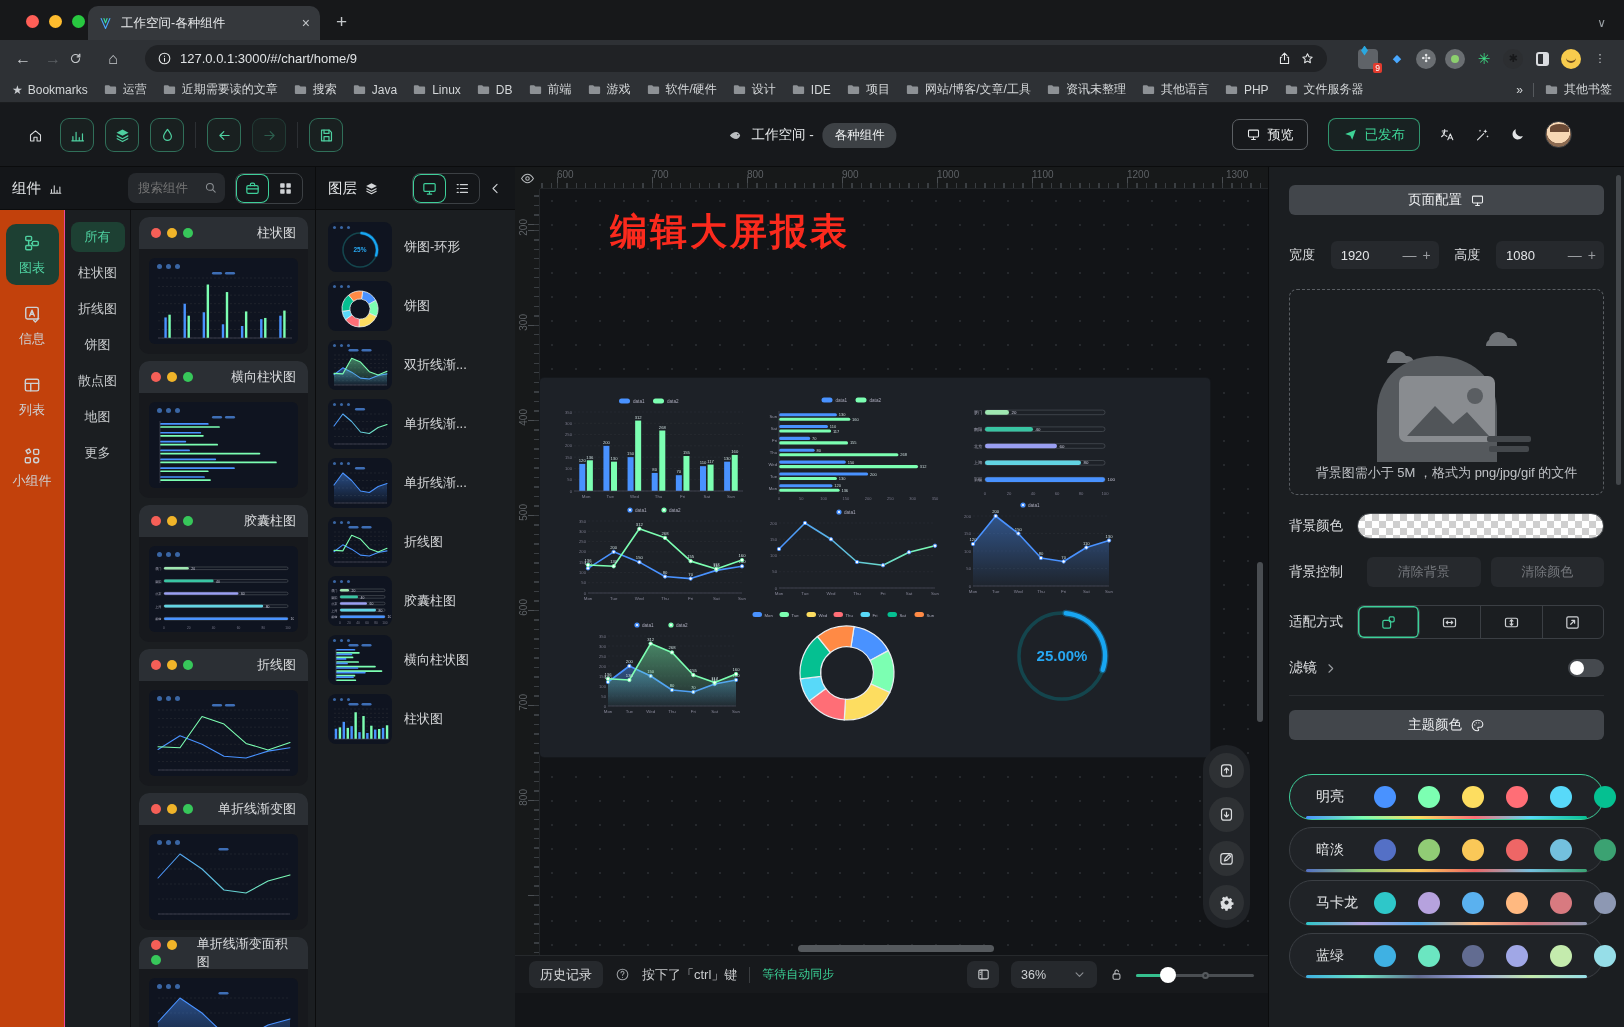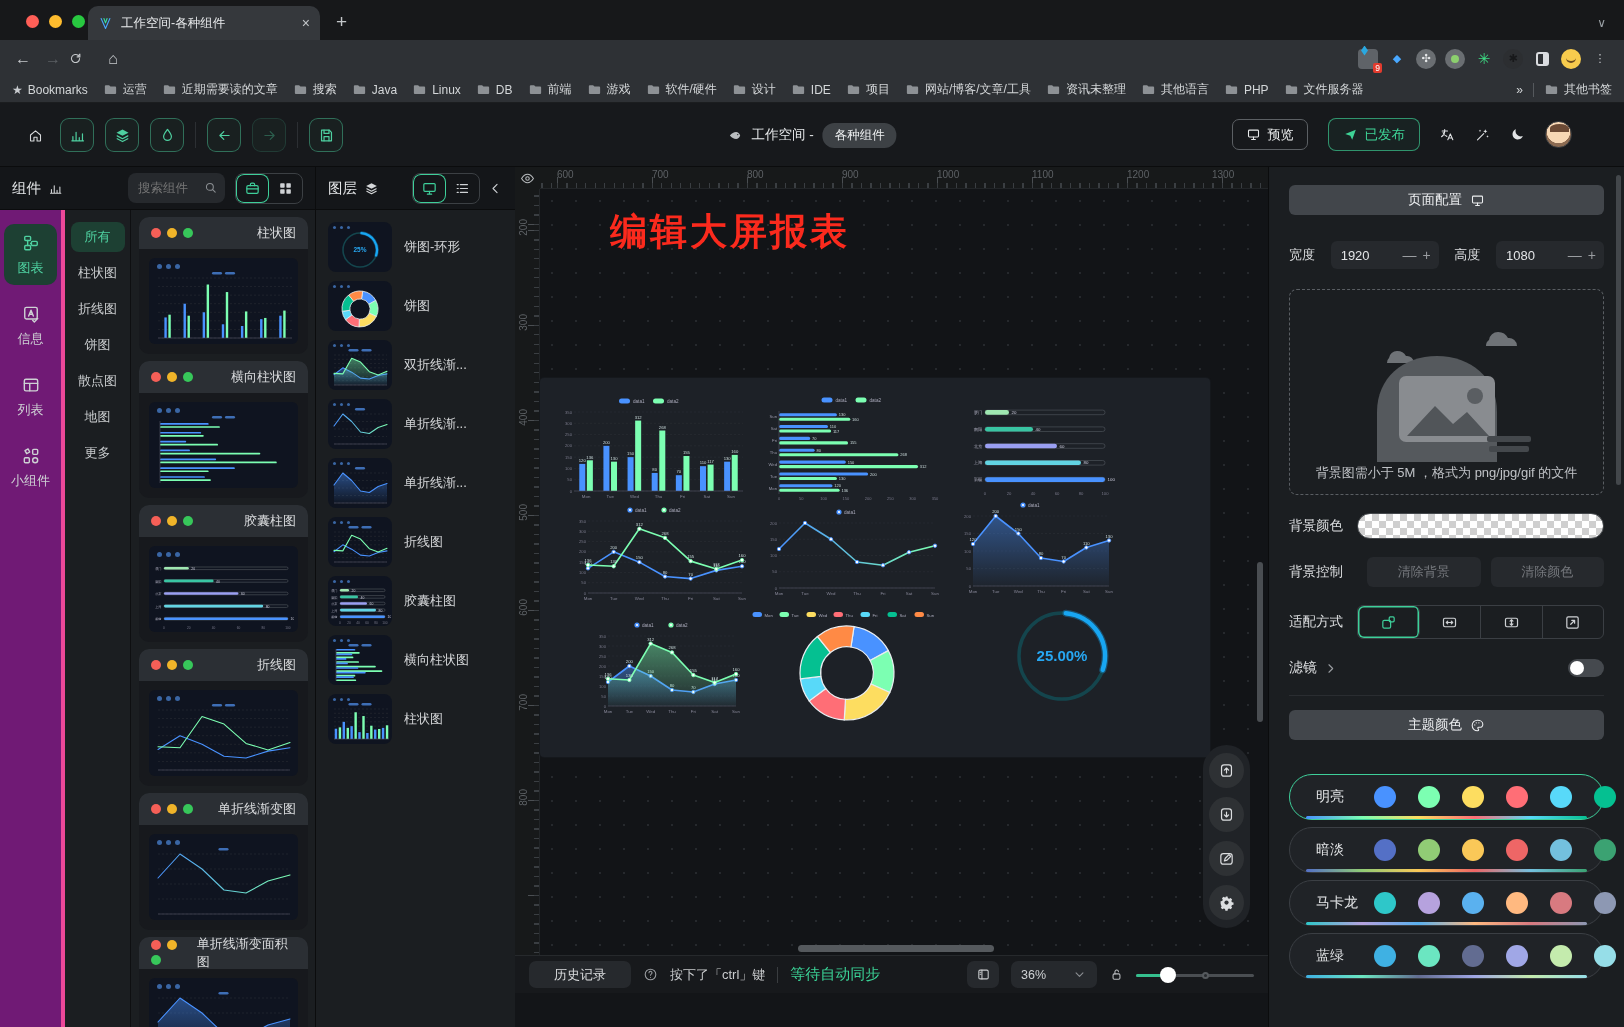--- a/index.html
+++ b/index.html
@@ -59,21 +59,21 @@
   
   .phead{height:43px;background:#141619;border-bottom:1px solid #0b0c0d;display:flex;align-items:center}
   .ptitle{font-size:14.5px;color:#e4e6e8;display:flex;align-items:center;gap:7px}
   .toggle-group{display:flex;border:1px solid #3c4044;border-radius:8px;overflow:hidden}
   .tg-cell{width:33px;height:29px;display:flex;align-items:center;justify-content:center;color:#cfd2d5}
   .tg-cell.on{box-shadow:inset 0 0 0 1px #3ecf9a;border-radius:8px;color:#3ecf9a}
 
   
   .panel-left{position:absolute;left:0;top:167px;width:315px;height:860px;background:#1b1e21}
   .pl-body{position:absolute;top:43px;bottom:0;left:0;right:0;display:flex}
-  .rail{width:65px;background:#701a75;border-right:4px solid #ec4899;padding-top:14px}
+  .rail{width:65px;background:#c2410c;border-right:1px solid #ec4899;padding-top:14px}
   .rail-item{width:53px;margin:0 auto 10px;border-radius:10px;padding:9px 0 8px;display:flex;flex-direction:column;
     align-items:center;gap:6px;color:#ced1d4;font-size:13px}
   .rail-item.active{background:#1d4033;color:#4ed0a0}
   .cats{width:66px;border-right:1px solid #0e0f11;padding-top:12px}
   .cat{width:54px;height:30px;margin:0 auto 6px;display:flex;align-items:center;justify-content:center;
     border-radius:8px;color:#c9ccce;font-size:13px}
   .cat.active{background:#1d4033;color:#4ed0a0}
   .cards{flex:1;padding:7px 7px 0 8px;overflow:hidden}
   .card{background:#17191d;border-radius:10px;margin-bottom:7px;overflow:hidden}
   .card-h{height:32px;background:#2b2f34;display:flex;align-items:center;padding:0 12px}
@@ -114,24 +114,24 @@
     box-shadow:0 0 0 1px #15181c}
   .screen-title{position:absolute;left:95px;top:40px;font-size:37px;font-weight:700;letter-spacing:3px;color:#fb2a1d}
   .cchart{position:absolute}
   .float-col{position:absolute;left:688px;top:578px;width:47px;padding:8px 0;background:#202327;border-radius:24px;
     display:flex;flex-direction:column;align-items:center;gap:9px}
   .fbtn{width:35px;height:35px;border-radius:50%;background:#2e3134;color:#dcdee0;display:flex;align-items:center;justify-content:center}
   .hthumb{position:absolute;left:283px;top:778px;width:196px;height:7px;border-radius:4px;background:#55595d}
   .vthumb{position:absolute;left:742px;top:395px;width:6px;height:160px;border-radius:3px;background:#4a4e52}
   .cfooter{position:absolute;left:0;right:0;top:788px;height:38px;background:#17191c;border-top:1px solid #26292c;
     display:flex;align-items:center;padding:0 14px;gap:12px}
-  .hist-pill{background:#26292d;border-radius:7px;height:27px;display:flex;align-items:center;padding:0 25px;font-size:13px;color:#dadcde}
+  .hist-pill{background:#26292d;border-radius:7px;height:27px;display:flex;align-items:center;padding:0 11px;font-size:13px;color:#dadcde}
   .keyhint{font-size:13px;color:#caccce}
   .f-div{width:1px;height:16px;background:#3a3d40}
-  .sync{font-size:15px;color:#3bd296}
+  .sync{font-size:12px;color:#3bd296}
   .panelbtn{width:32px;height:27px;background:#26292d;border-radius:7px;display:flex;align-items:center;justify-content:center;color:#c9ccce;margin-left:auto}
   .zoom-pill{width:86px;height:27px;background:#26292d;border-radius:7px;display:flex;align-items:center;
     justify-content:space-between;padding:0 10px;font-size:12.5px;color:#cfd2d4}
   .slider{position:relative;width:118px;height:14px}
   .slider .track{position:absolute;left:0;right:0;top:6px;height:3px;border-radius:2px;background:#4a4e52}
   .slider .fill{position:absolute;left:0;width:30px;top:6px;height:3px;border-radius:2px;background:#35c08e}
   .slider .knob{position:absolute;left:24px;top:-1px;width:16px;height:16px;border-radius:50%;background:#fff}
   .slider .stop{position:absolute;left:66px;top:4px;width:7px;height:7px;border-radius:50%;background:#26292d;border:2px solid #55595d}
   .canvas-bottom{position:absolute;left:0;right:0;top:826px;bottom:0;background:#131518}
 
@@ -197,20 +197,40 @@
 </div>
 <div class="navbar">
   <span class="nav-ic" style="margin-left:8px">←</span>
   <span class="nav-ic dim">→</span>
   <span class="nav-ic">
       <svg width="15" height="15" viewBox="0 0 24 24" fill="none" stroke="currentColor" stroke-width="1.7" stroke-linecap="round" stroke-linejoin="round">
         <path d="M18.5 12a6.5 6.5 0 1 1-1.9-4.6L19 5m0 0v4.4h-4.4"></path>
       </svg>
     </span>
   <span class="nav-ic">⌂</span>
+  <div class="urlbox">
+    <span>
+        <svg width="15" height="15" viewBox="0 0 24 24" fill="none" stroke="currentColor" stroke-width="1.7" stroke-linecap="round" stroke-linejoin="round">
+          <circle cx="12" cy="12" r="8.5"></circle>
+          <path d="M12 8.2h.01M12 11.5v5"></path>
+        </svg>
+      </span>
+    <span class="url">127.0.0.1:3000/#/chart/home/9</span>
+    <span>
+        <svg width="15" height="15" viewBox="0 0 24 24" fill="none" stroke="currentColor" stroke-width="1.7" stroke-linecap="round" stroke-linejoin="round">
+          <path d="M12 14.5V3.5m-4 4 4-4 4 4"></path>
+          <path d="M7.5 10H5.5v10h13V10h-2"></path>
+        </svg>
+      </span>
+    <span>
+        <svg width="15" height="15" viewBox="0 0 24 24" fill="none" stroke="currentColor" stroke-width="1.7" stroke-linecap="round" stroke-linejoin="round">
+          <path d="m12 4.5 2.3 4.7 5.2.7-3.8 3.6.9 5.2L12 16.2l-4.6 2.5.9-5.2L4.5 9.9l5.2-.7z"></path>
+        </svg>
+      </span>
+  </div>
   <div class="ext-row">
     <span class="extic" style="background:#5f6368">
         <i style="position:absolute;left:3px;top:-3px;width:7px;height:10px;background:#2aa8e0;clip-path:polygon(50% 0,100% 50%,50% 100%,0 50%)"></i>
         <span class="badge9">9</span>
       </span>
     <span class="extic" style="color:#49a8ff">◆</span>
     <span class="extic" style="background:#6a6e72;border-radius:50%">✣</span>
     <span class="extic" style="background:#6a6e72;border-radius:50%">
         <i style="width:8px;height:8px;border-radius:50%;background:#8ccf6e"></i>
       </span>
@@ -1139,21 +1159,21 @@
 <div class="canvas">
   <div class="gridbg"></div>
   <div class="ruler-t">
       <span style="left: 17px;">600</span>
       <span style="left: 112px;">700</span>
       <span style="left: 207px;">800</span>
       <span style="left: 302px;">900</span>
       <span style="left: 397px;">1000</span>
       <span style="left: 492px;">1100</span>
       <span style="left: 587px;">1200</span>
-      <span style="left: 672px;">1300</span>
+      <span style="left: 686px;">1300</span>
     </div>
   <div class="ruler-l">
       <span style="top: 30px;">200</span>
       <span style="top: 125px;">300</span>
       <span style="top: 220px;">400</span>
       <span style="top: 315px;">500</span>
       <span style="top: 410px;">600</span>
       <span style="top: 505px;">700</span>
       <span style="top: 600px;">800</span>
     </div>

